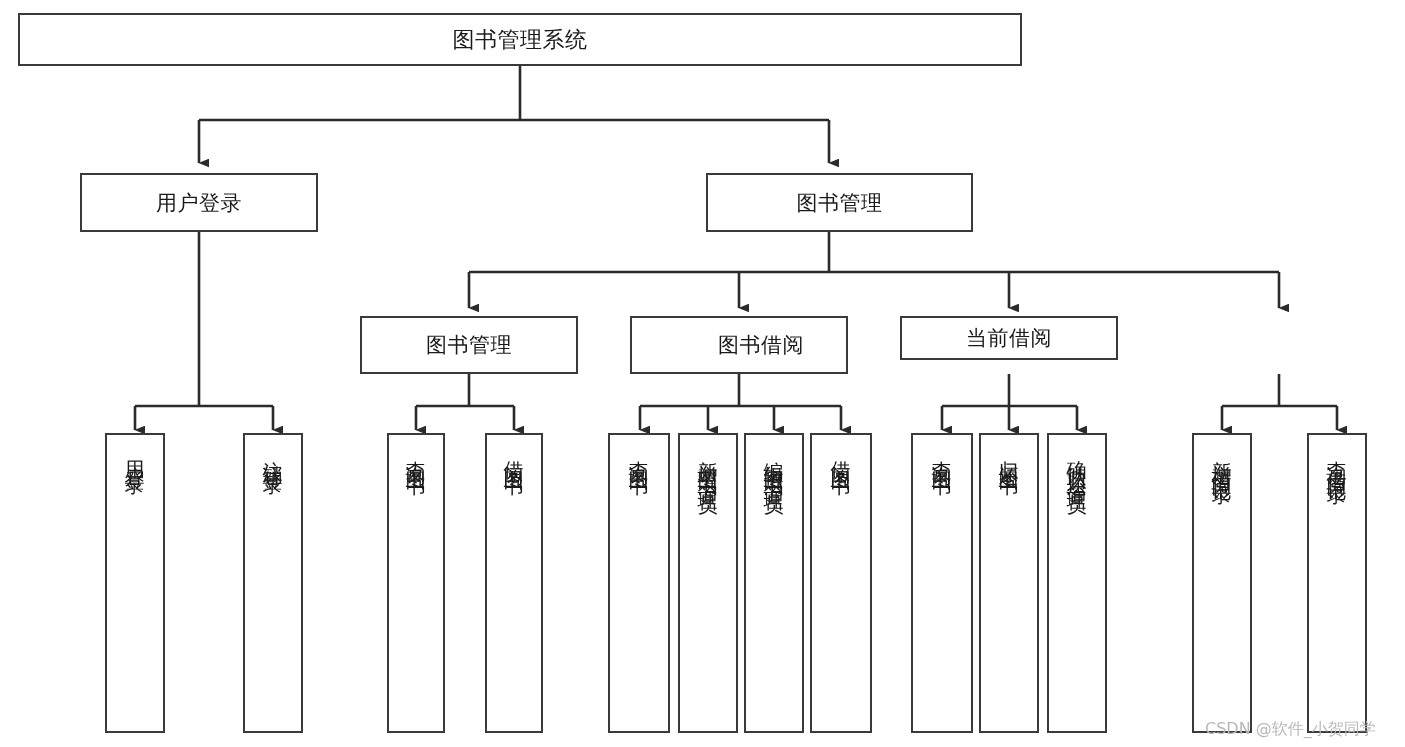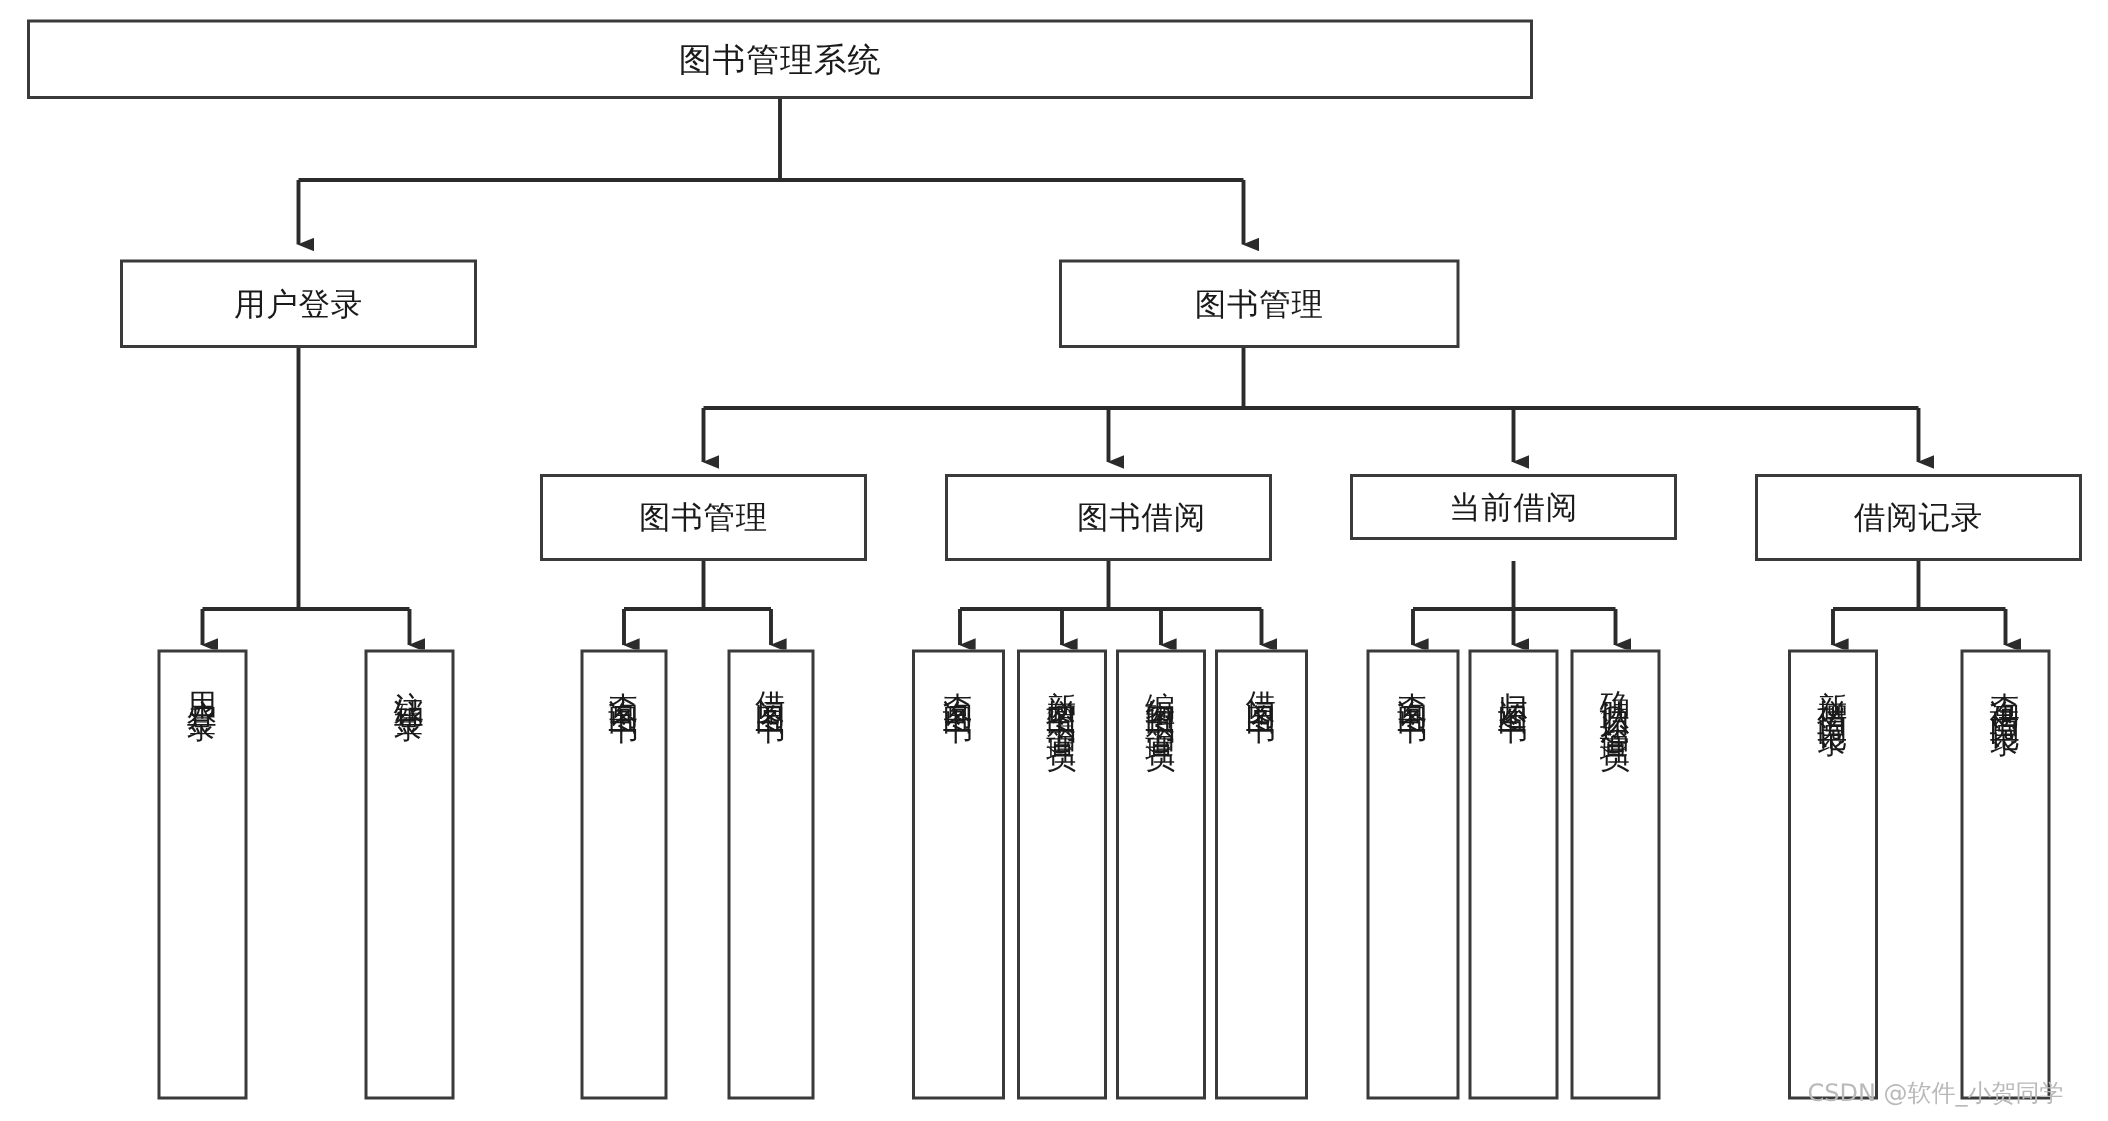--- a/index.html
+++ b/index.html
@@ -144,23 +144,20 @@
 
   <div class="node horizontal level-2" style="left:360px; top:316px; width:218px; height:58px;">
     <span class="node-label">图书管理</span>
   </div>
   <div class="node horizontal level-2" style="left:630px; top:316px; width:218px; height:58px;padding-left:44px;">
     <span class="node-label">图书借阅</span>
   </div>
   <div class="node horizontal level-2" style="left:900px; top:316px; width:218px; height:44px;">
     <span class="node-label">当前借阅</span>
   </div>
-  <div class="node horizontal level-2" style="left:1170px; top:316px; width:218px; height:58px;">
-    <span class="node-label">借阅记录</span>
-  </div>
 
   <div class="node vertical level-3" style="left:105px; top:433px; width:60px; height:300px;">
     <span class="node-label">用户登录</span>
   </div>
   <div class="node vertical level-3" style="left:243px; top:433px; width:60px; height:300px;">
     <span class="node-label">注销登录</span>
   </div>
 
   <div class="node vertical level-3" style="left:387px; top:433px; width:58px; height:300px;">
     <span class="node-label">查询图书</span>

